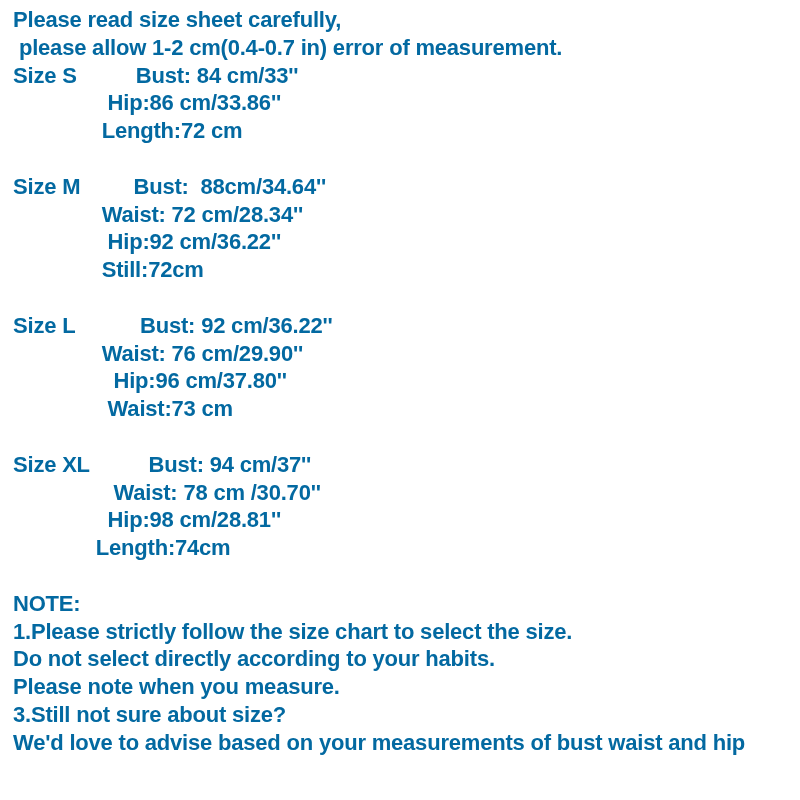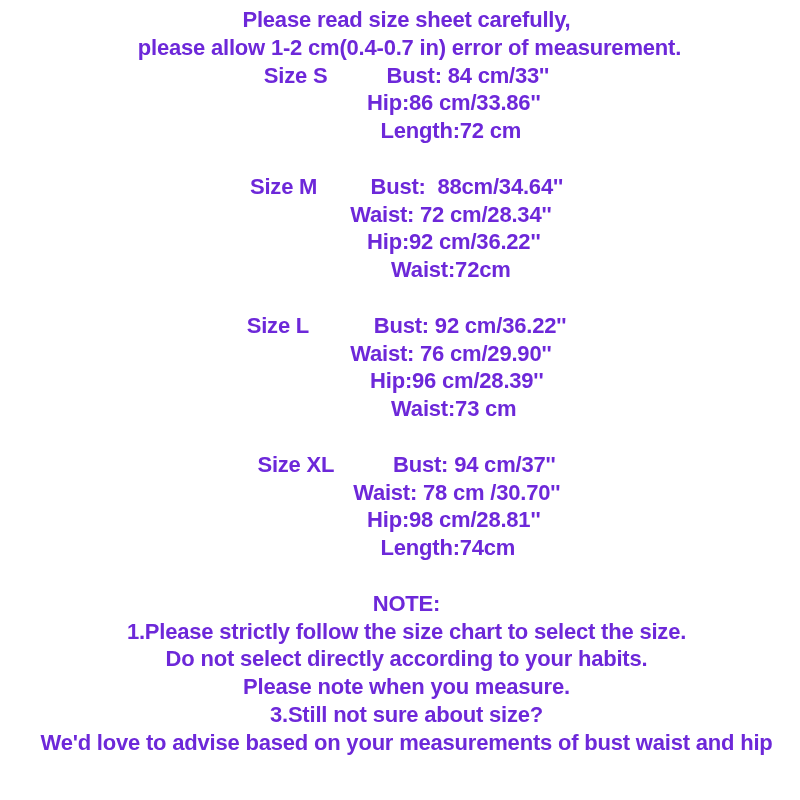--- a/index.html
+++ b/index.html
@@ -16,23 +16,22 @@
     box-sizing: border-box;
     width: 800px;
     height: 800px;
     padding: 6px 0 0 13px;
     overflow: hidden;
     font-family: "Liberation Sans", sans-serif;
     font-weight: 700;
     font-size: 22px;
     line-height: 27.8px;
     letter-spacing: -0.2px;
-    color: #6d28d9;
+    color: #0369a1;
     background: #ffffff;
-    text-align: center;
   }
   .line {
     height: 27.8px;
     white-space: pre;
   }
   .spacer {
     height: 27.8px;
   }
 </style>
 </head>
@@ -45,27 +44,27 @@
 
   <div class="line">Size S          Bust: 84 cm/33''</div>
   <div class="line">                Hip:86 cm/33.86''</div>
   <div class="line">               Length:72 cm</div>
 
   <div class="line spacer"></div>
 
   <div class="line">Size M         Bust:  88cm/34.64''</div>
   <div class="line">               Waist: 72 cm/28.34''</div>
   <div class="line">                Hip:92 cm/36.22''</div>
-  <div class="line">               Waist:72cm</div>
+  <div class="line">               Still:72cm</div>
 
   <div class="line spacer"></div>
 
   <div class="line">Size L           Bust: 92 cm/36.22''</div>
   <div class="line">               Waist: 76 cm/29.90''</div>
-  <div class="line">                 Hip:96 cm/28.39''</div>
+  <div class="line">                 Hip:96 cm/37.80''</div>
   <div class="line">                Waist:73 cm</div>
 
   <div class="line spacer"></div>
 
   <div class="line">Size XL          Bust: 94 cm/37''</div>
   <div class="line">                 Waist: 78 cm /30.70''</div>
   <div class="line">                Hip:98 cm/28.81''</div>
   <div class="line">              Length:74cm</div>
 
   <div class="line spacer"></div>

